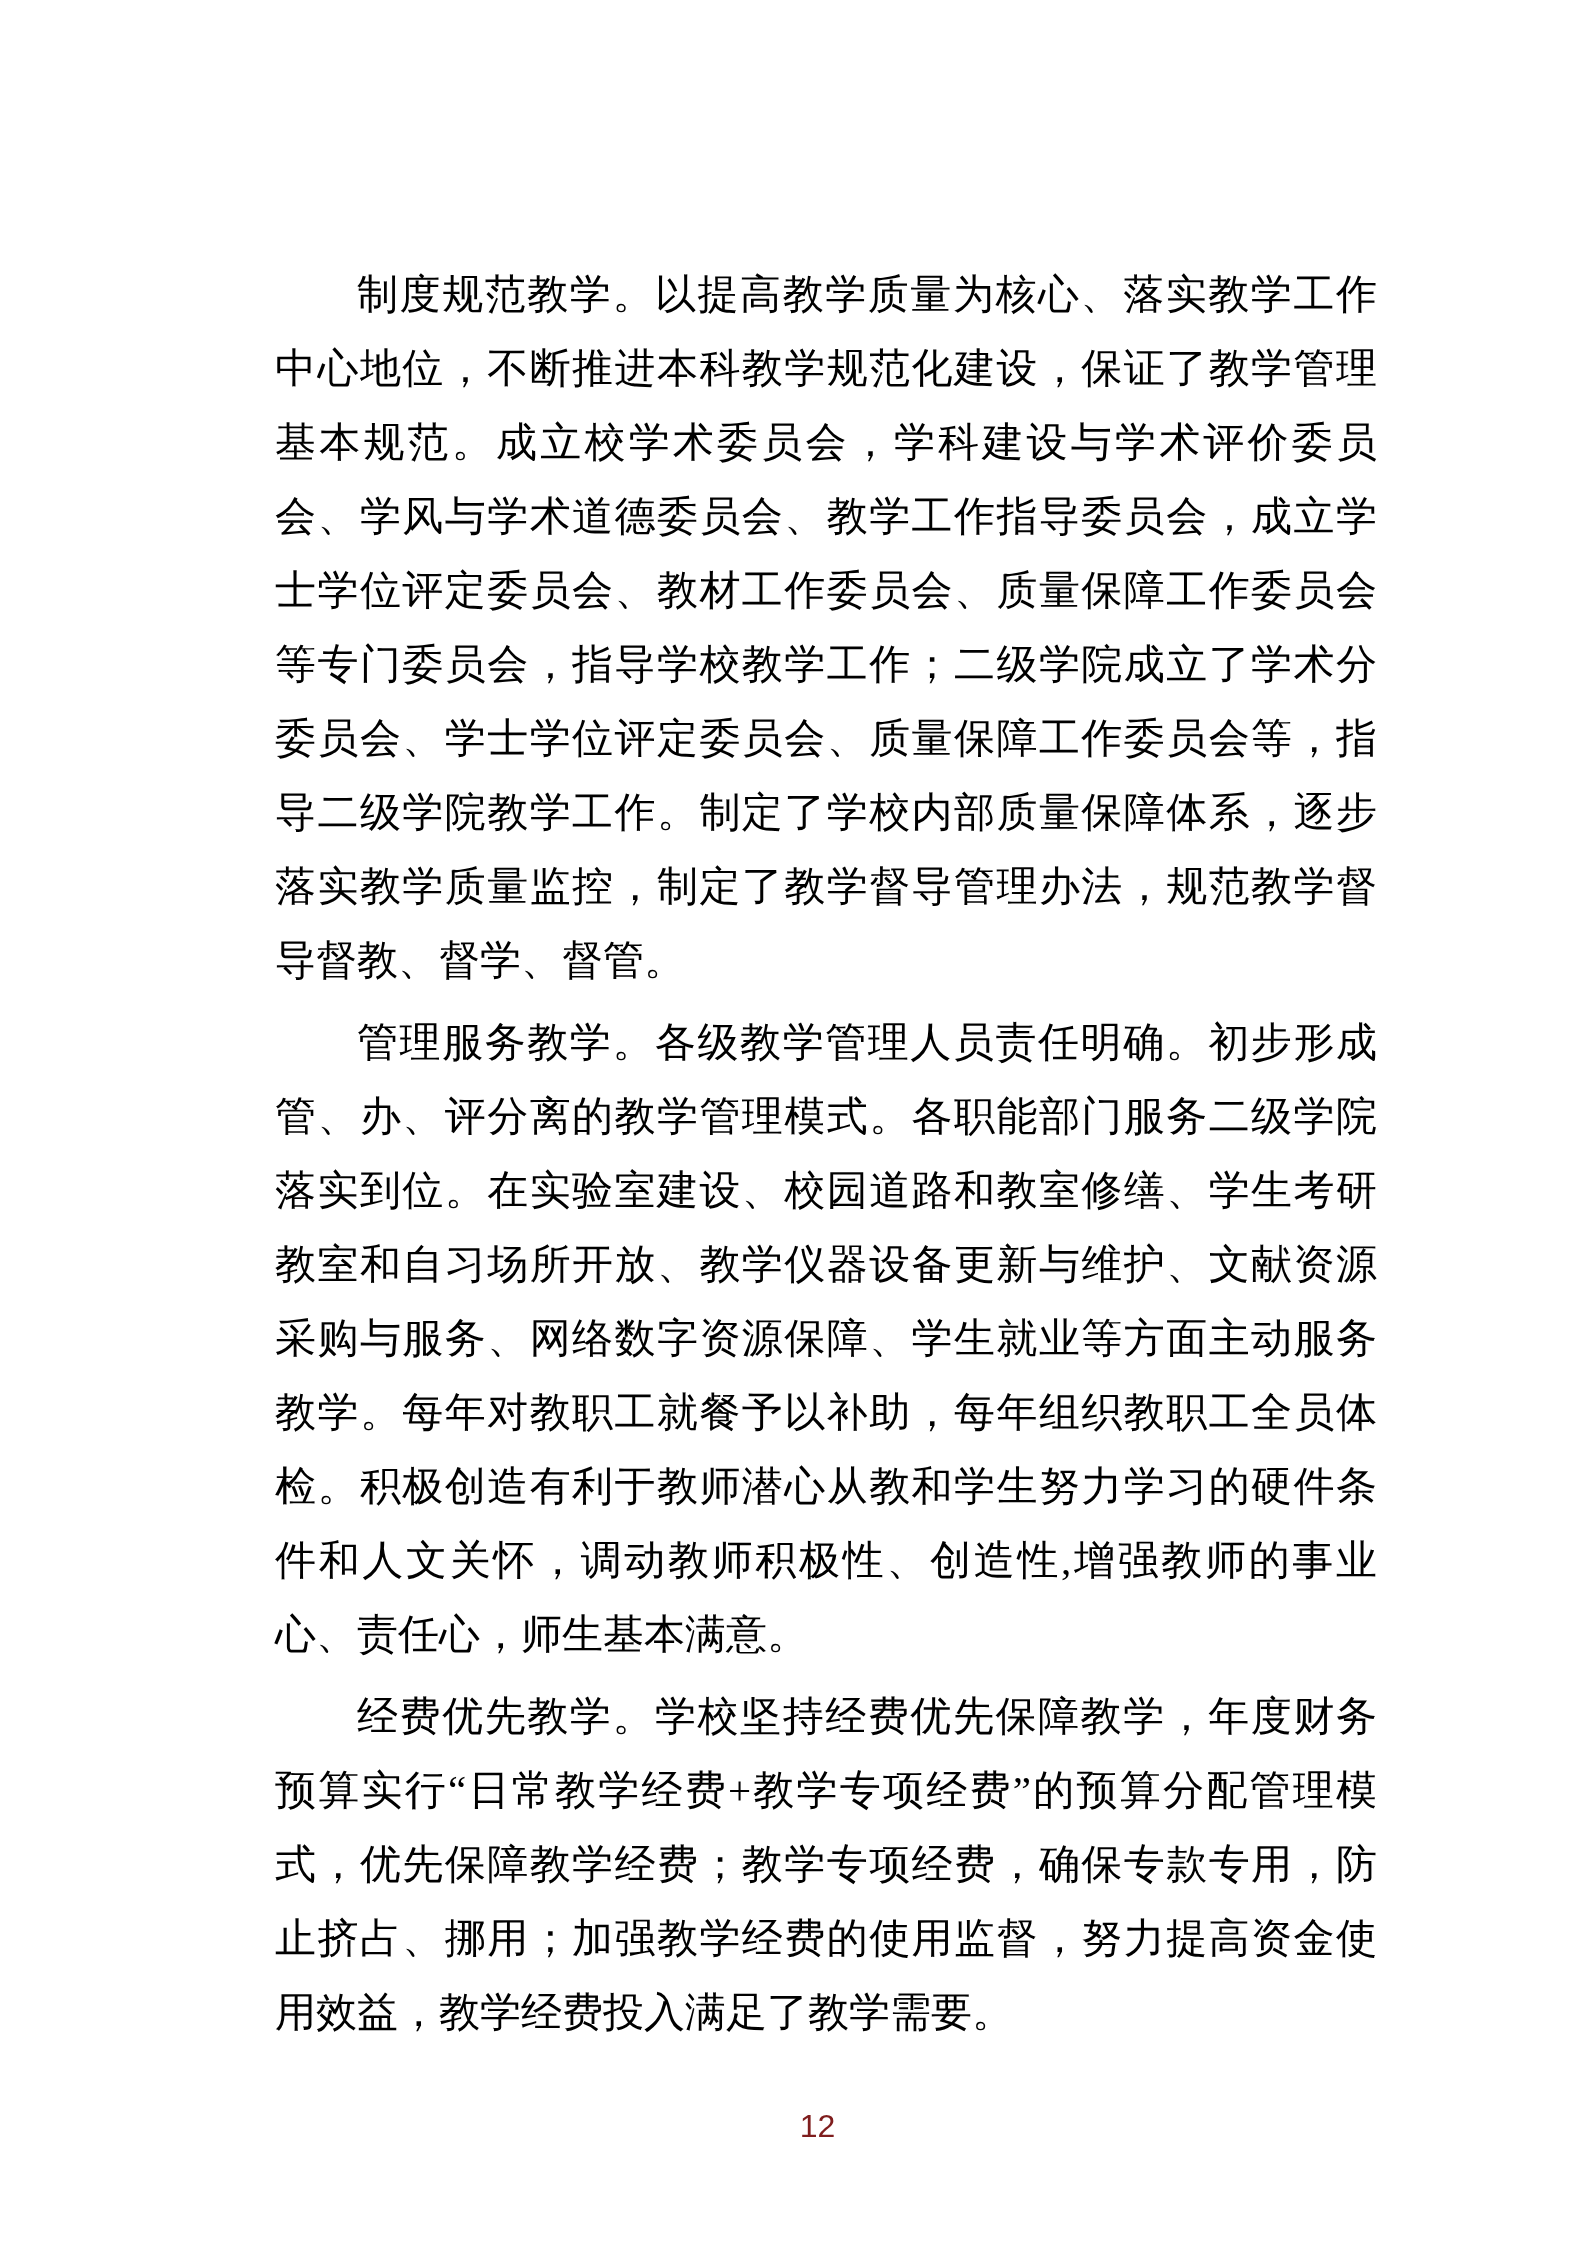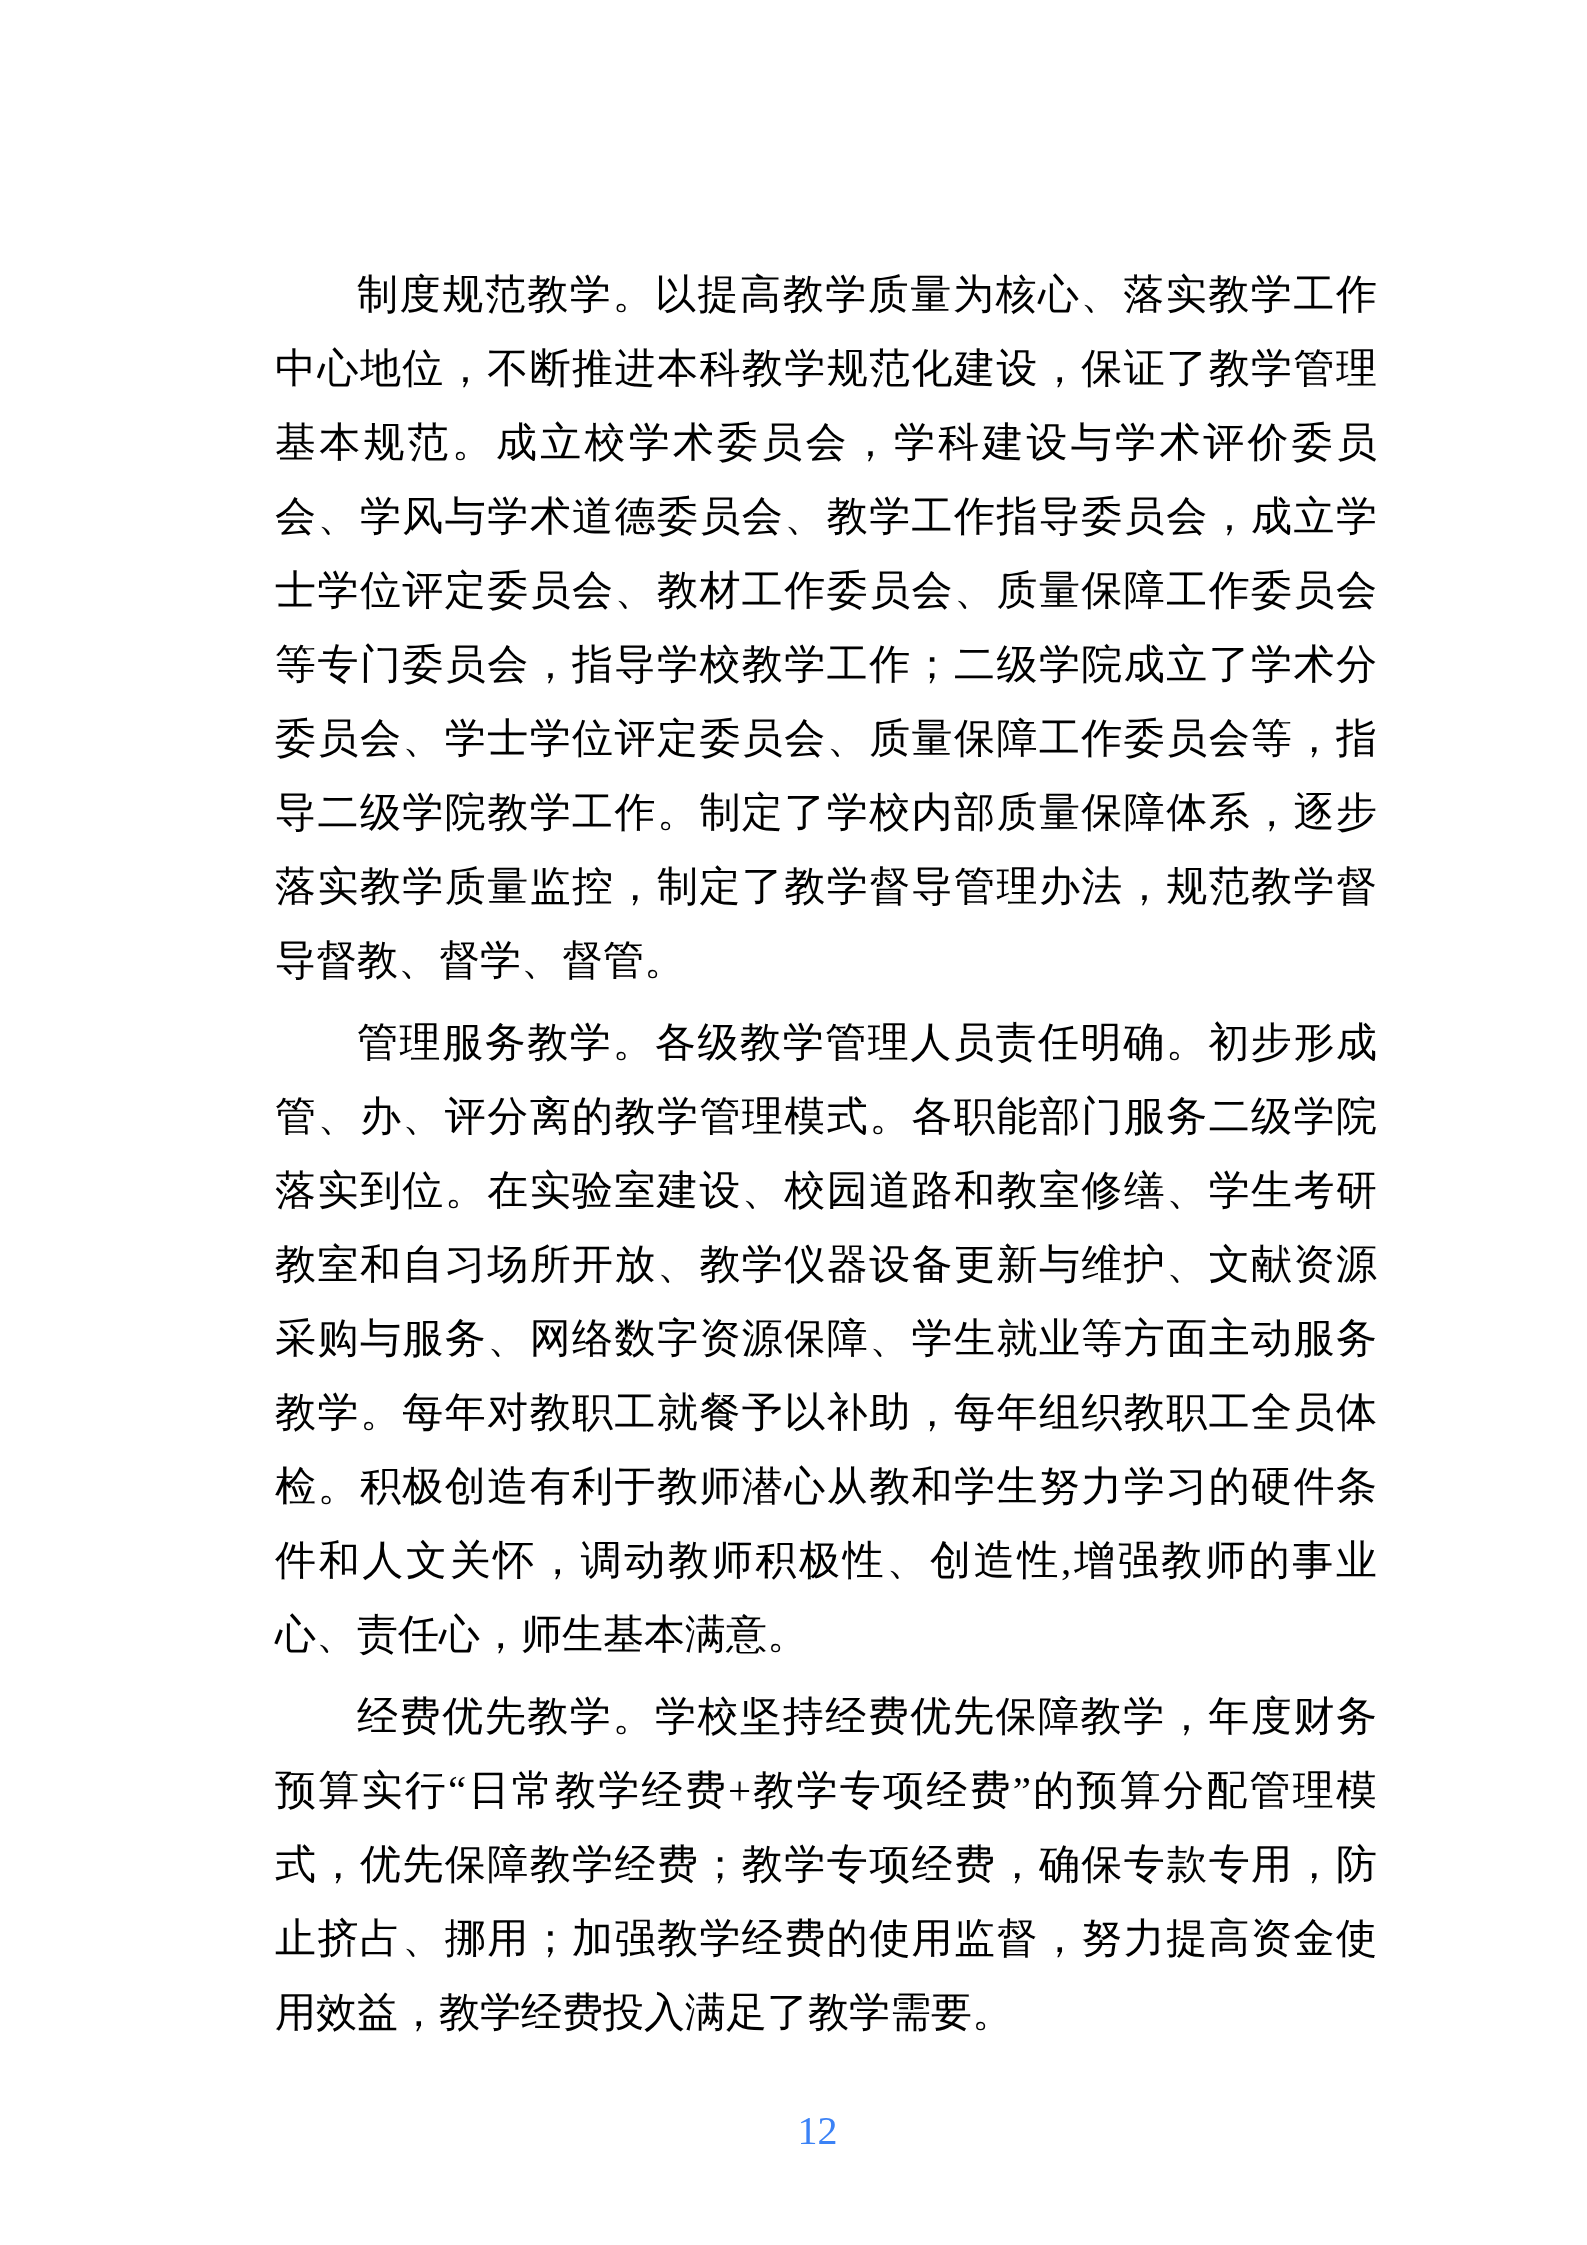--- a/index.html
+++ b/index.html
@@ -38,24 +38,24 @@
 
   .page-footer {
     position: absolute;
     left: 0;
     top: 2085px;
     width: 100%;
     text-align: center;
   }
 
   .page-number {
-    font-size: 40px;
+    font-size: 32px;
     line-height: 1.1;
-    color: #3b82f6;
-    font-family: Liberation Serif, serif;
+    color: #7f1d1d;
+    font-family: Liberation Sans, sans-serif;
   }
 </style>
 </head>
 <body>
 
 <div class="page">
 
   <div class="text-block">
     <p>制度规范教学。以提高教学质量为核心、落实教学工作中心地位，不断推进本科教学规范化建设，保证了教学管理基本规范。成立校学术委员会，学科建设与学术评价委员会、学风与学术道德委员会、教学工作指导委员会，成立学士学位评定委员会、教材工作委员会、质量保障工作委员会等专门委员会，指导学校教学工作；二级学院成立了学术分委员会、学士学位评定委员会、质量保障工作委员会等，指导二级学院教学工作。制定了学校内部质量保障体系，逐步落实教学质量监控，制定了教学督导管理办法，规范教学督导督教、督学、督管。</p>
     <p>管理服务教学。各级教学管理人员责任明确。初步形成管、办、评分离的教学管理模式。各职能部门服务二级学院落实到位。在实验室建设、校园道路和教室修缮、学生考研教室和自习场所开放、教学仪器设备更新与维护、文献资源采购与服务、网络数字资源保障、学生就业等方面主动服务教学。每年对教职工就餐予以补助，每年组织教职工全员体检。积极创造有利于教师潜心从教和学生努力学习的硬件条件和人文关怀，调动教师积极性、创造性,增强教师的事业心、责任心，师生基本满意。</p>

